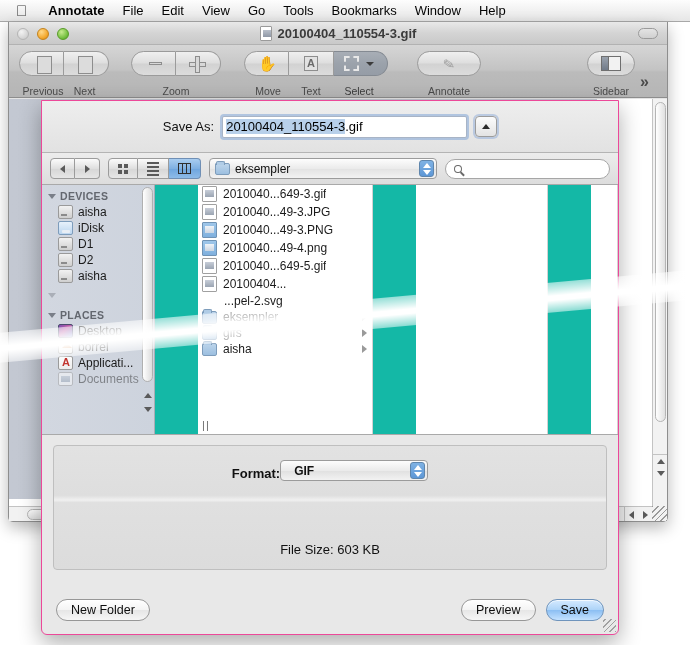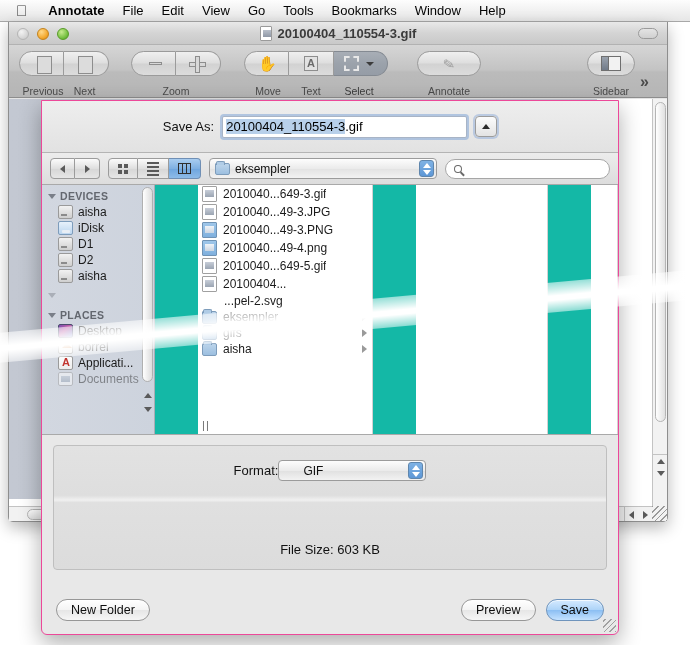--- a/index.html
+++ b/index.html
@@ -266,27 +266,27 @@
   .colgrip { position:absolute; left:4px; bottom:3px; font-size:11px; color:#6a6a6a; letter-spacing:-1px; }
   .faded { opacity:.45; }
 
   
   .accessory {
     margin: 10px 11px 0 11px; height: 125px; border-radius: 4px;
     background: linear-gradient(to bottom,#e2e2e2 0%,#dedede 40%,#f0f0f0 44%,#e0e0e0 46%,#dcdcdc 100%);
     border: 1px solid #bfbfbf;
     position: relative;
   }
-  .fmt-row { display:flex; align-items:center; justify-content:center; gap:0; padding-top: 14px; }
+  .fmt-row { display:flex; align-items:flex-end; justify-content:center; gap:0; padding-top: 14px; font-weight: bold; }
   .fmt-label { font-size:13px; color:#111; }
   .fmt-popup {
     width: 148px; height: 21px; border-radius: 4px; position: relative;
     background: linear-gradient(to bottom,#fdfdfd,#ebebeb 50%,#e0e0e0 51%,#f2f2f2);
     border: 1px solid #9b9b9b;
-    display:flex; align-items:center; padding-left:24px; font-size:12px; color:#111;
+    display:flex; align-items:center; padding-left:13px; font-size:12px; color:#111;
   }
   .filesize-row { position:absolute; left:0; right:0; bottom: 12px; text-align:center; font-size:13px; color:#111; }
 
   
   .footer { position:absolute; left:0; right:0; bottom:0; height: 48px; display:flex; align-items:center; padding: 0 14px; }
   .btn {
     height: 22px; padding: 0 14px; border-radius: 11px; font-size: 12.5px; color:#0d0d0d;
     background: linear-gradient(to bottom,#ffffff 0%,#f4f4f4 48%,#e6e6e6 52%,#f6f6f6 100%);
     border: 1px solid #979797;
     display:flex; align-items:center; justify-content:center;

